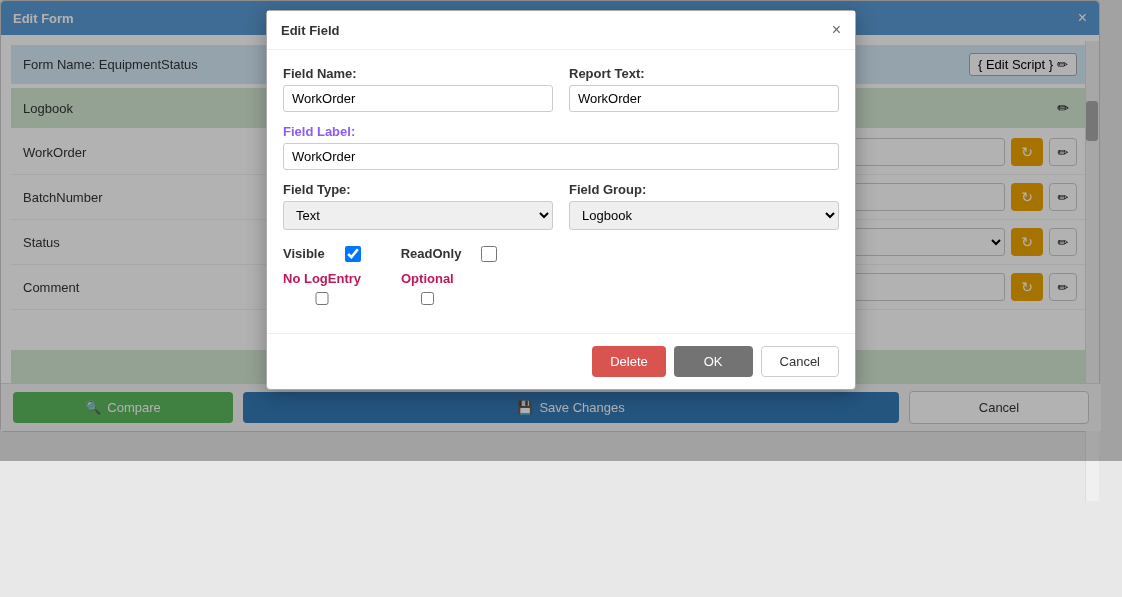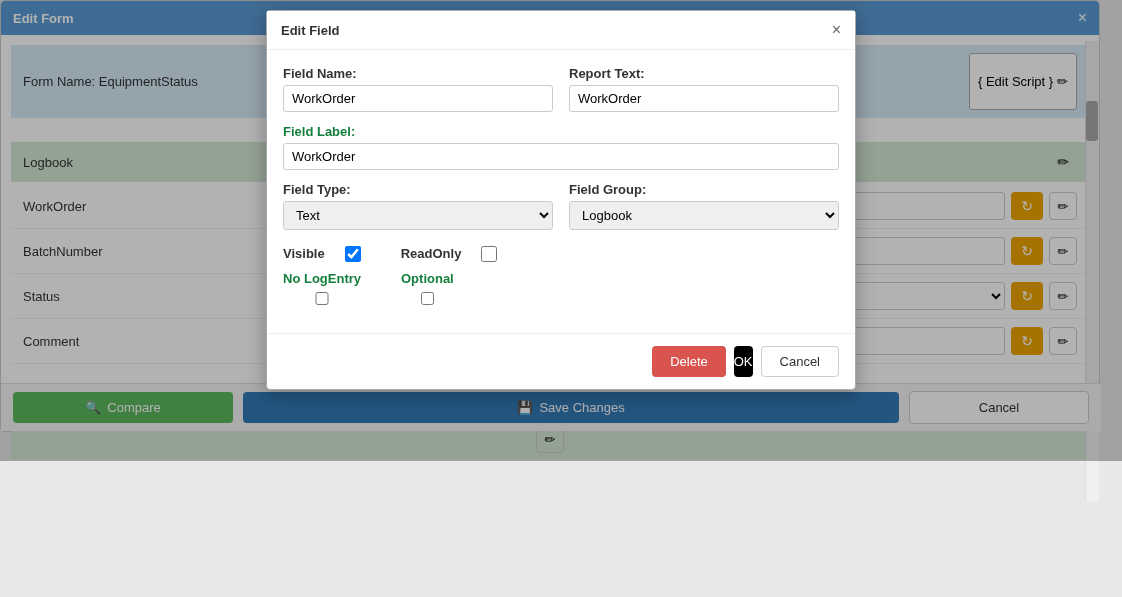--- a/index.html
+++ b/index.html
@@ -38,32 +38,32 @@
 
     
     .form-content {
       padding: 10px;
       position: relative;
     }
 
     .form-name-bar {
       background: #d6eaf8;
       padding: 8px 12px;
-      margin-bottom: 24px;
+      margin-bottom: 4px;
       font-size: 13px;
       color: #333;
       display: flex;
       justify-content: space-between;
       align-items: center;
     }
 
     .edit-script-btn {
       background: #fff;
       border: 1px solid #aaa;
-      padding: 20px 8px;
+      padding: 3px 8px;
       cursor: pointer;
       font-size: 12px;
       border-radius: 3px;
       display: flex;
       align-items: center;
       gap: 4px;
     }
 
     .section-row {
       background: #d5e8d4;
@@ -295,21 +295,21 @@
     }
 
     .full-width-group {
       margin-bottom: 12px;
     }
 
     .full-width-group label {
       display: block;
       font-weight: bold;
       margin-bottom: 4px;
-      color: #15803d;
+      color: #8b5cf6;
     }
 
     .full-width-group input[type="text"] {
       width: 100%;
       padding: 5px 8px;
       border: 1px solid #ccc;
       border-radius: 3px;
       font-size: 13px;
     }
 
@@ -343,21 +343,21 @@
     }
 
     .no-log-group {
       display: flex;
       flex-direction: column;
       gap: 4px;
     }
 
     .no-log-group .check-label {
       font-weight: bold;
-      color: #15803d;
+      color: #be185d;
       margin-bottom: 2px;
     }
 
     .modal-footer {
       padding: 12px 16px;
       display: flex;
       justify-content: flex-end;
       gap: 8px;
       border-top: 1px solid #eee;
     }
@@ -366,25 +366,25 @@
       background: #d9534f;
       color: #fff;
       border: none;
       border-radius: 4px;
       padding: 7px 18px;
       cursor: pointer;
       font-size: 13px;
     }
 
     .btn-ok {
-      background: #000000;
-      color: #fff;
-      border: none;
-      border-radius: 4px;
-      padding: 7px 0;
+      background: #737373;
+      color: #fff;
+      border: none;
+      border-radius: 4px;
+      padding: 7px 30px;
       cursor: pointer;
       font-size: 13px;
     }
 
     .btn-cancel-modal {
       background: #fff;
       color: #333;
       border: 1px solid #ccc;
       border-radius: 4px;
       padding: 7px 18px;

